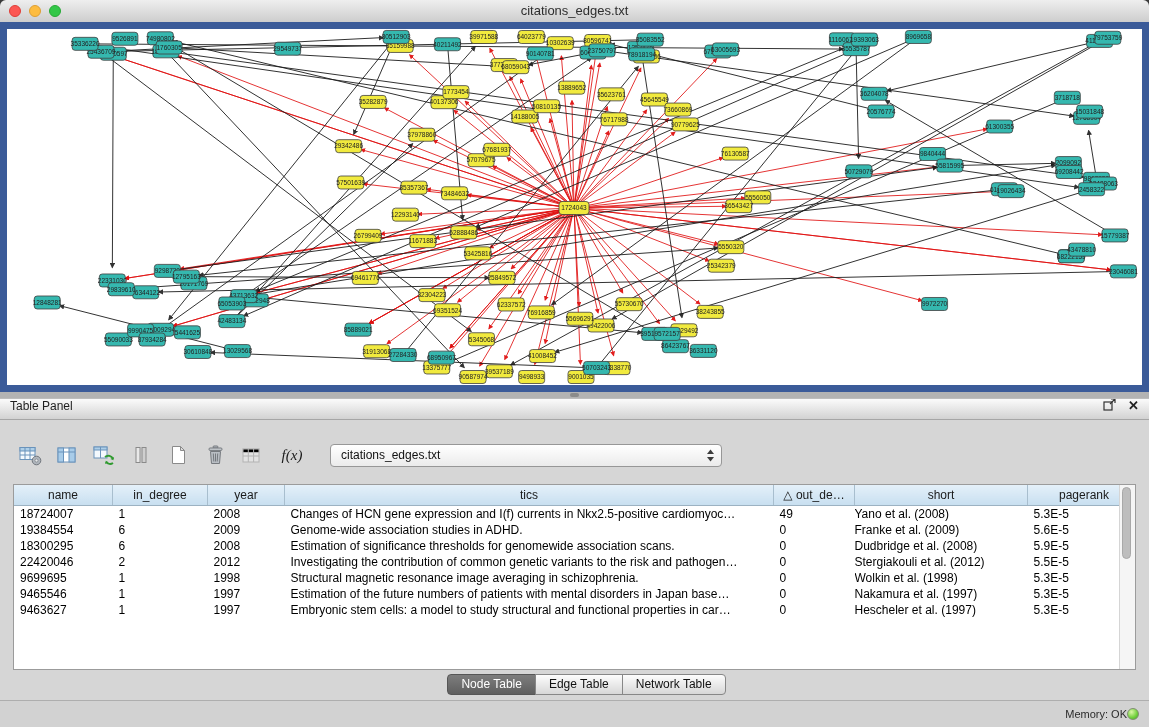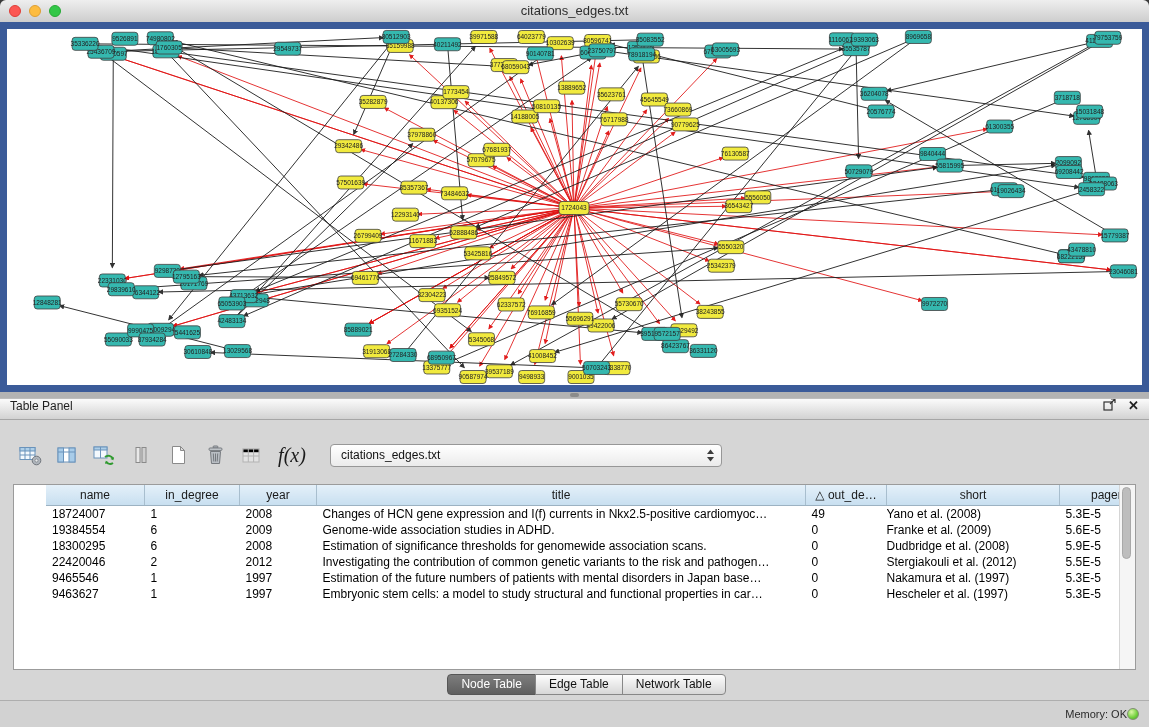--- a/index.html
+++ b/index.html
@@ -26,26 +26,26 @@
 
   
   .table-panel{position:absolute;left:0;top:398px;width:1149px;height:302px;background:#d6d6d6;}
   .panel-header{height:22px;background:linear-gradient(#fbfbfb,#d2d2d2);border-top:1px solid #bdbdbd;border-bottom:1px solid #a6a6a6;display:flex;align-items:flex-start;padding:0 10px;box-sizing:border-box;font-size:12px;color:#1f1f1f;}
   .panel-header .spacer{flex:1;}
   .panel-header .ph-icon{margin-left:12px;color:#222;cursor:default;display:flex;align-items:center;}
   .panel-header .x{font-size:13px;font-weight:bold;line-height:1;}
 
   .toolbar{position:absolute;top:44px;left:16px;display:flex;align-items:center;gap:9px;}
   .tb{width:28px;height:26px;background:transparent;border:0;padding:1px;display:flex;align-items:center;justify-content:center;}
-  .fx{font-family:"Liberation Serif",serif;font-style:italic;font-size:20px;color:#1b1b1b;width:34px;}
+  .fx{font-family:"Liberation Serif",serif;font-style:italic;font-size:15px;color:#1b1b1b;width:34px;}
   .dropdown{margin-left:12px;width:392px;height:23px;border:1px solid #979797;border-radius:4px;background:linear-gradient(#ffffff,#ebebeb);display:flex;align-items:center;padding:0 6px 0 10px;box-sizing:border-box;font-size:12px;color:#111;}
   .dropdown .dd-val{flex:1;overflow:hidden;white-space:nowrap;}
 
   .table-wrap{position:absolute;left:13px;top:86px;width:1123px;height:186px;border:1px solid #9b9b9b;box-sizing:border-box;background:#fff;display:flex;}
-  .grid{flex:1;overflow:hidden;padding-left:32px;}
+  .grid{flex:1;overflow:hidden;}
   table{border-collapse:collapse;table-layout:fixed;width:100%;font-size:12px;}
   thead th{height:18px;background:linear-gradient(#e4f0f9,#c8dff0);border-right:1px solid #a8bece;border-bottom:1px solid #9cb2c2;font-weight:normal;color:#1a1a1a;white-space:nowrap;overflow:hidden;}
   thead th:last-child{border-right:0;}
   th.w0{width:96px;} th.w1{width:92px;} th.w2{width:74px;} th.w3{width:486px;}
   th.w4{width:78px;} th.w5{width:170px;} th.w6{width:110px;}
   tbody td{height:16px;line-height:16px;padding:0 0 0 6px;white-space:nowrap;overflow:hidden;color:#000;}
   tbody td:nth-child(6){padding:0;}
   .vscroll{width:15px;background:#f5f5f5;border-left:1px solid #d5d5d5;position:relative;}
   .thumb{position:absolute;top:2px;left:2px;width:9px;height:72px;border-radius:5px;background:#bdbdbd;border:1px solid #a8a8a8;box-sizing:border-box;}
 
@@ -825,21 +825,21 @@
     </div>
 
     <div class="table-wrap">
       <div class="grid">
         <table>
           <thead>
               <tr>
                 <th class="w0">name</th>
                 <th class="w1">in_degree</th>
                 <th class="w2">year</th>
-                <th class="w3">title</th>
+                <th class="w3">tics</th>
                 <th class="w4">△ out_de…</th>
                 <th class="w5">short</th>
                 <th class="w6">pagerank</th>
               </tr>
             </thead>
           <tbody>
               <tr>
                 <td>18724007</td>
                 <td>1</td>
                 <td>2008</td>
@@ -869,20 +869,29 @@
               <tr>
                 <td>22420046</td>
                 <td>2</td>
                 <td>2012</td>
                 <td>Investigating the contribution of common genetic variants to the risk and pathogen…</td>
                 <td>0</td>
                 <td>Stergiakouli et al. (2012)</td>
                 <td>5.5E-5</td>
               </tr>
               <tr>
+                <td>9699695</td>
+                <td>1</td>
+                <td>1998</td>
+                <td>Structural magnetic resonance image averaging in schizophrenia.</td>
+                <td>0</td>
+                <td>Wolkin et al. (1998)</td>
+                <td>5.3E-5</td>
+              </tr>
+              <tr>
                 <td>9465546</td>
                 <td>1</td>
                 <td>1997</td>
                 <td>Estimation of the future numbers of patients with mental disorders in Japan base…</td>
                 <td>0</td>
                 <td>Nakamura et al. (1997)</td>
                 <td>5.3E-5</td>
               </tr>
               <tr>
                 <td>9463627</td>

